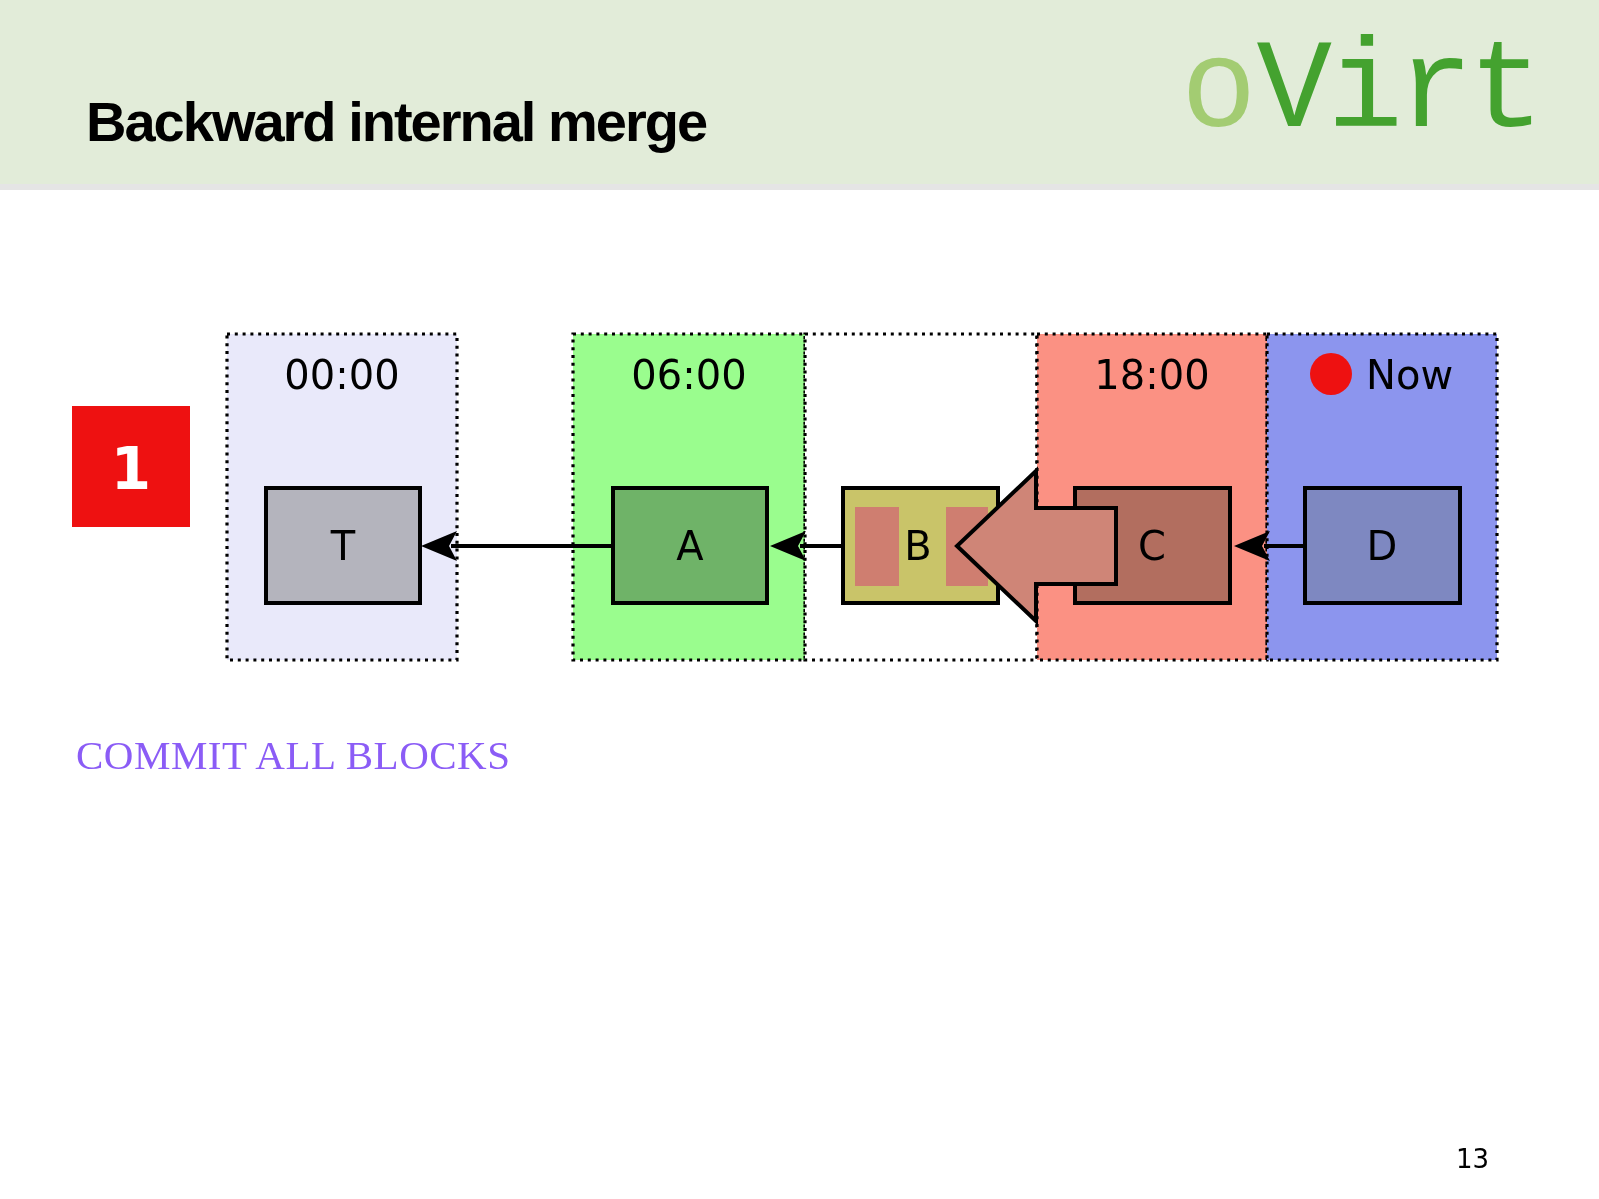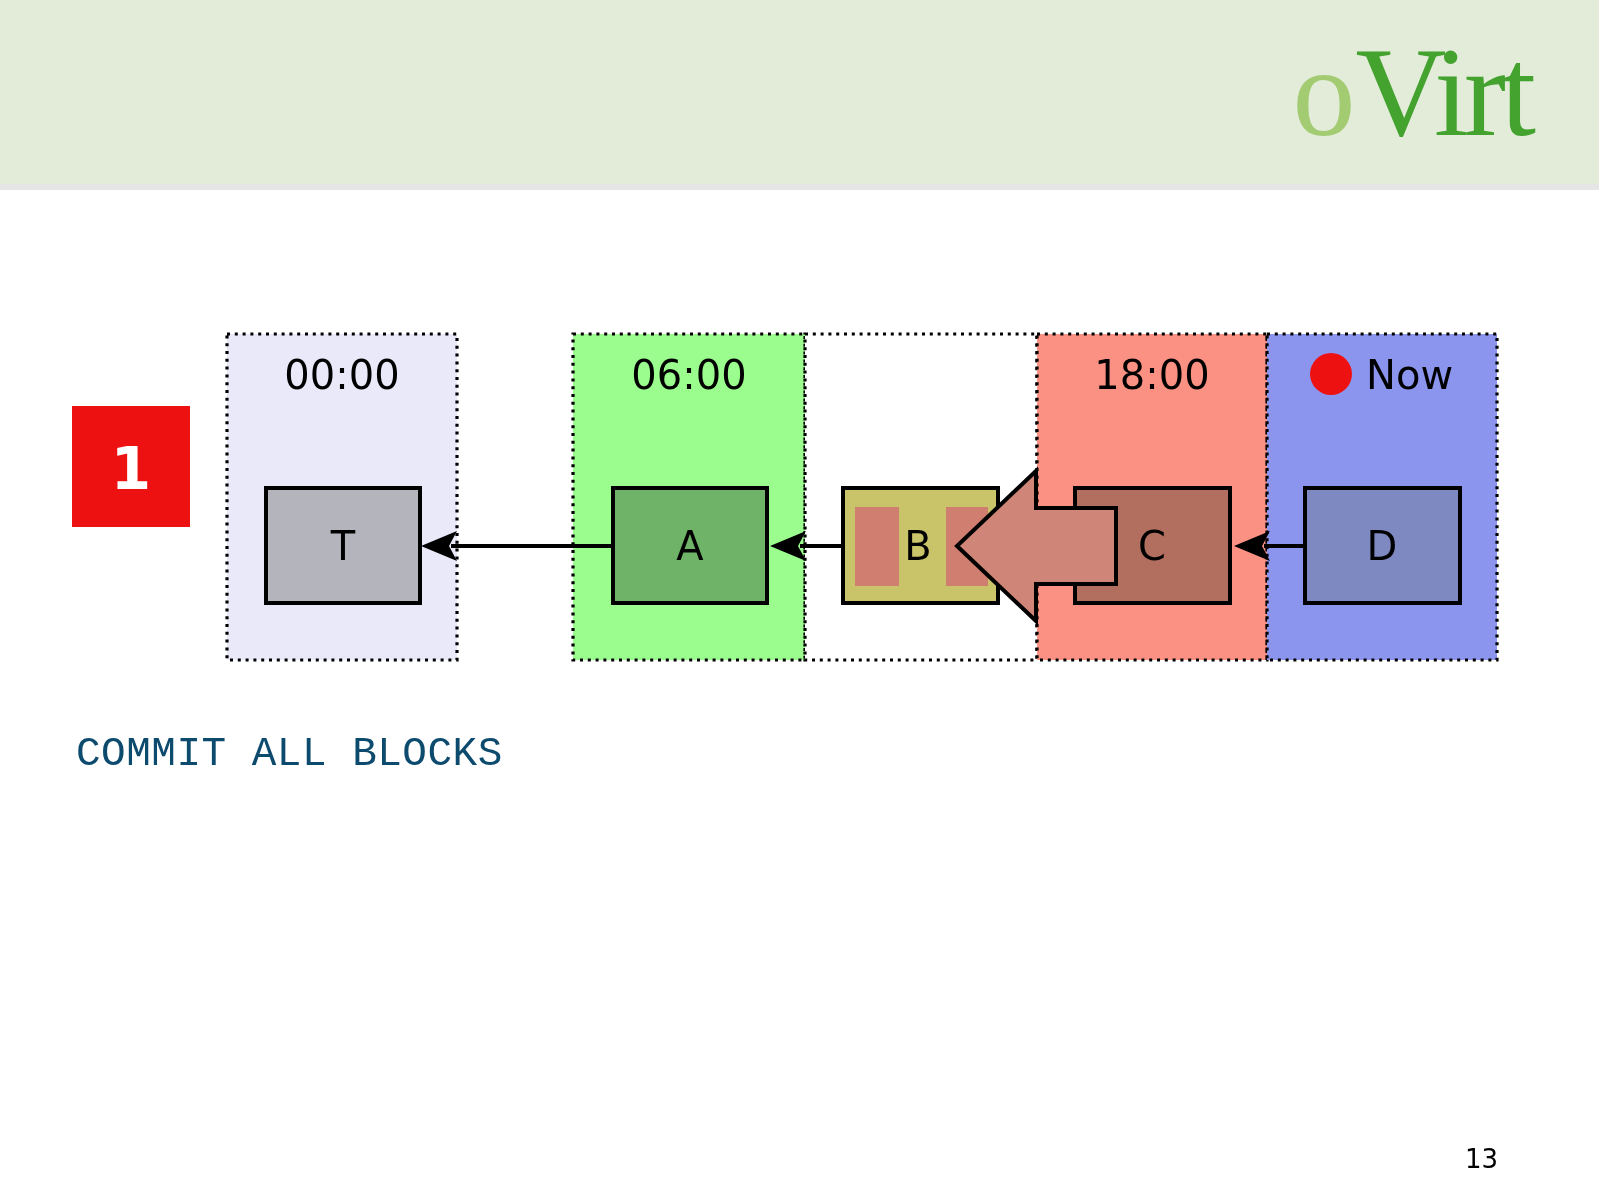--- a/index.html
+++ b/index.html
@@ -6,45 +6,46 @@
   .slide { position:relative; width:1599px; height:1199px; background:#ffffff; overflow:hidden;
            font-family:"DejaVu Sans", sans-serif; }
 
   .header { position:absolute; top:0; left:0; width:1599px; height:184px; background:#e2ecd9; }
   .header-strip { position:absolute; top:184px; left:0; width:1599px; height:6px; background:#e5e5e5; }
 
   .title { position:absolute; left:86px; top:94px; margin:0; color:#000;
            font-family:"Liberation Sans", sans-serif; font-weight:bold; font-size:56px;
            letter-spacing:-2px; line-height:1; }
 
-  .logo { position:absolute; top:30px; right:68px; line-height:1; white-space:nowrap;
-          font-family:Liberation Serif, serif; }
+  .logo { position:absolute; top:30px; right:60px; line-height:1; white-space:nowrap;
+          font-family:Liberation Mono, monospace; }
   .logo-o    { font-size:126px; color:#a3cc72; }
   .logo-virt { font-size:126px; color:#44a22f; letter-spacing:-5px; }
 
-  .caption { position:absolute; left:76px; top:731px; color:#0c4a6e;
-             font-family:Liberation Mono, monospace; font-size:41px; letter-spacing:0.5px; }
+  .caption { position:absolute; left:76px; top:731px; color:#8b5cf6;
+             font-family:Liberation Serif, serif; font-size:41px; letter-spacing:0.5px; }
 
   .footer { position:absolute; left:0; top:1142px; width:1444px; text-align:center; color:#000;
             font-family:"Liberation Sans", sans-serif; font-weight:bold; font-size:23px; }
   .page-number { position:absolute; left:1456px; top:1144px; color:#000;
-                 font-family:"DejaVu Sans", sans-serif; font-size:26px;margin-left:9px; }
+                 font-family:"DejaVu Sans", sans-serif; font-size:26px; }
 
   svg.diagram { position:absolute; top:0; left:0; }
   .svgtxt  { font-family:"DejaVu Sans", sans-serif; fill:#000; }
   .badge-txt { font-family:"DejaVu Sans", sans-serif; font-weight:bold; fill:#ffffff; }
 </style>
 </head>
 <body>
 
 <div class="slide">
 
   <div class="header"></div>
   <div class="header-strip"></div>
 
+  <h1 class="title">Backward internal merge</h1>
 
   <div class="logo"><span class="logo-o">o</span><span class="logo-virt">Virt</span></div>
 
   <svg class="diagram" width="1599" height="1199" viewBox="0 0 1599 1199">
 
     <rect x="227" y="334" width="230" height="326" stroke="#000" stroke-width="3.2" stroke-dasharray="3 4.8" fill="#e9e9fa"></rect>
     <rect x="573" y="334" width="232" height="326" stroke="#000" stroke-width="3.2" stroke-dasharray="3 4.8" fill="#9afd8e"></rect>
     <rect x="805" y="334" width="232" height="326" stroke="#000" stroke-width="3.2" stroke-dasharray="3 4.8" fill="#ffffff"></rect>
     <rect x="1037" y="334" width="230" height="326" stroke="#000" stroke-width="3.2" stroke-dasharray="3 4.8" fill="#fb9183"></rect>
     <rect x="1267" y="334" width="230" height="326" stroke="#000" stroke-width="3.2" stroke-dasharray="3 4.8" fill="#8c95ee"></rect>

